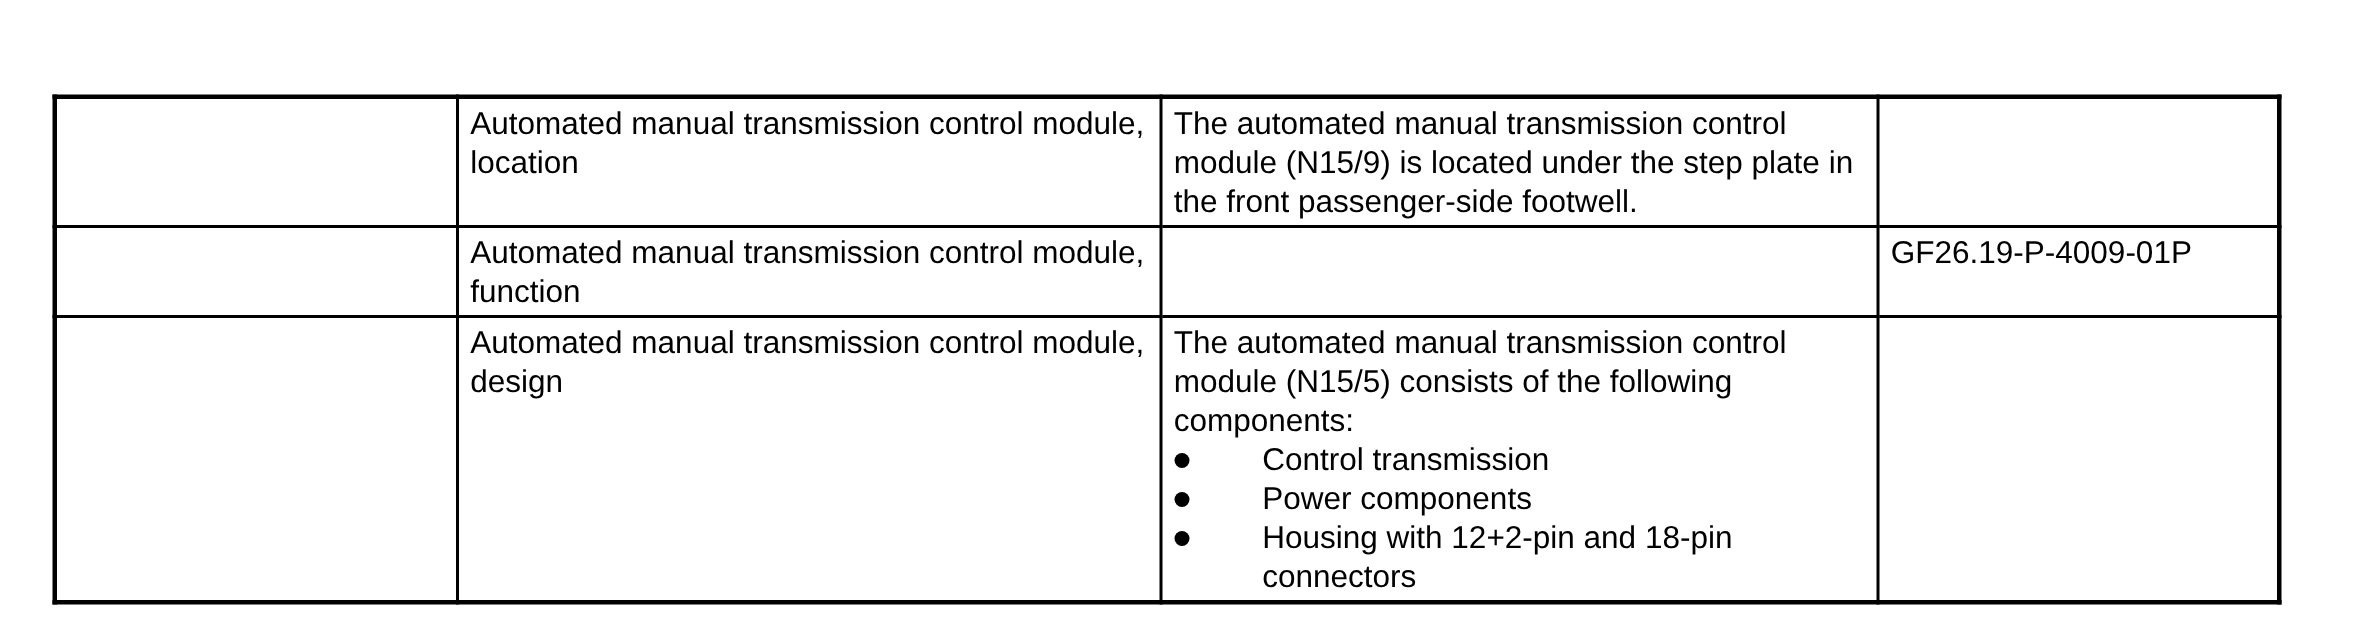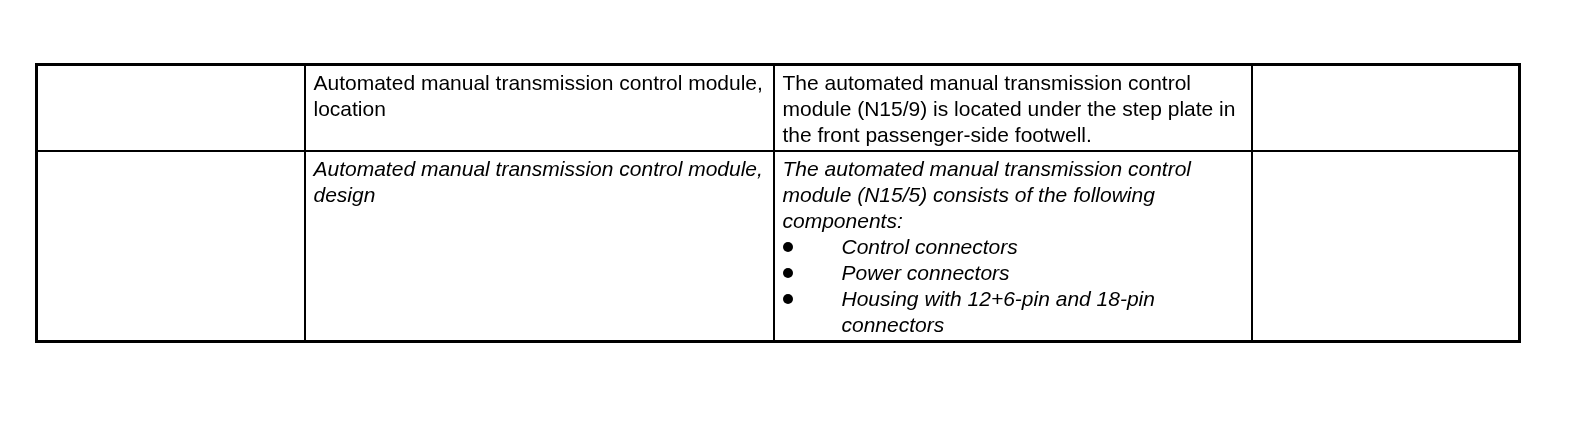--- a/index.html
+++ b/index.html
@@ -36,21 +36,21 @@
     color: #000000;
     overflow: hidden;
     word-wrap: break-word;
   }
   col.c1 { width: 268px; }
   col.c2 { width: 469px; }
   col.c3 { width: 478px; }
   col.c4 { width: 268px; }
   tr.r1 { height: 80px; }
   tr.r2 { height: 58px; }
-  tr.r3 { height: 185px; font-style: italic; }
+  tr.r3 { height: 185px; }
   .bullet-row {
     display: flex;
     align-items: flex-start;
   }
   .dot {
     flex: 0 0 10px;
     width: 10px;
     height: 10px;
     border-radius: 50%;
     background: #000000;
@@ -71,35 +71,41 @@
         <col class="c3">
         <col class="c4">
     </colgroup>
     <tbody>
       <tr class="r1">
         <td></td>
         <td>Automated manual transmission control module, location</td>
         <td>The automated manual transmission control module (N15/9) is located under the step plate in the front passenger-side footwell.</td>
         <td></td>
       </tr>
+      <tr class="r2">
+        <td></td>
+        <td>Automated manual transmission control module, function</td>
+        <td></td>
+        <td>GF26.19-P-4009-01P</td>
+      </tr>
       <tr class="r3">
         <td></td>
         <td>Automated manual transmission control module, design</td>
         <td>
           <div>The automated manual transmission control module (N15/5) consists of the following components:</div>
           <div class="bullet-row">
             <span class="dot"></span>
-            <span class="bullet-text">Control connectors</span>
+            <span class="bullet-text">Control transmission</span>
           </div>
           <div class="bullet-row">
             <span class="dot"></span>
-            <span class="bullet-text">Power connectors</span>
+            <span class="bullet-text">Power components</span>
           </div>
           <div class="bullet-row">
             <span class="dot"></span>
-            <span class="bullet-text">Housing with 12+6-pin and 18-pin connectors</span>
+            <span class="bullet-text">Housing with 12+2-pin and 18-pin connectors</span>
           </div>
         </td>
         <td></td>
       </tr>
     </tbody>
   </table>
 </div>
 
 </body></html>

